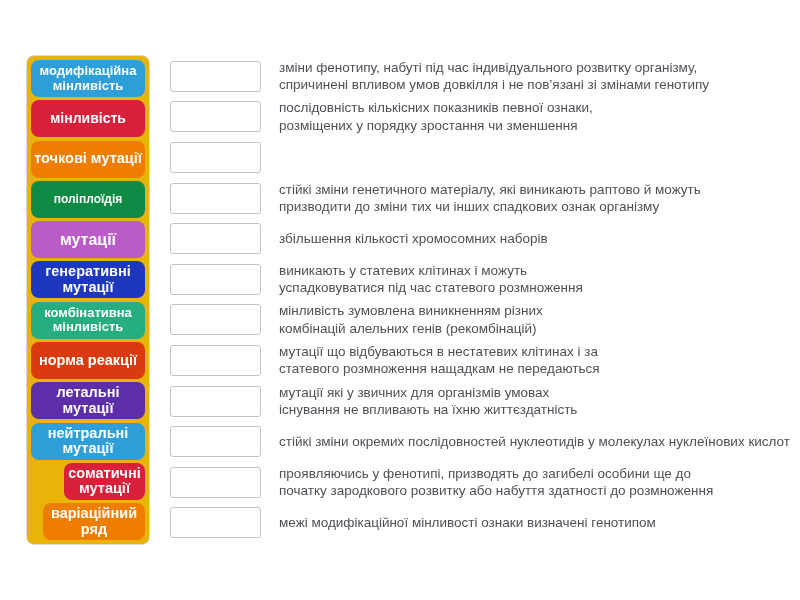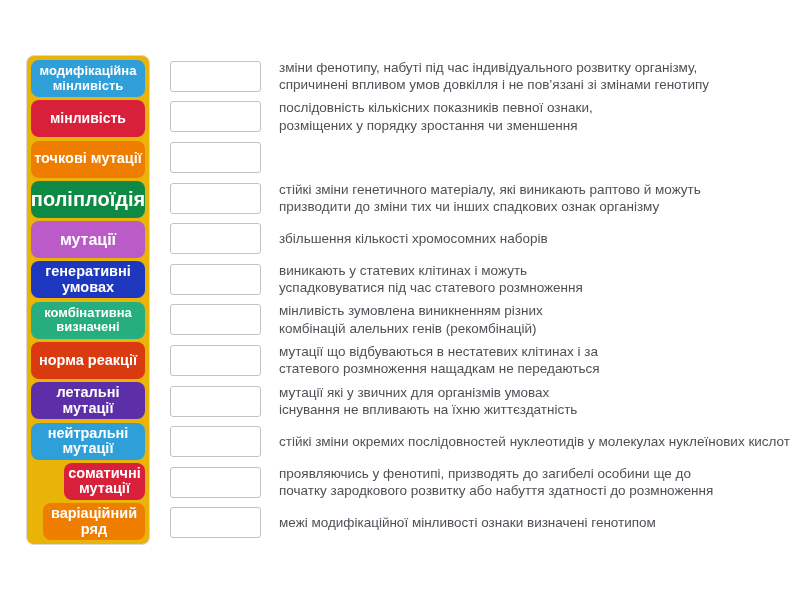--- a/index.html
+++ b/index.html
@@ -76,24 +76,24 @@
   }
 </style>
 </head>
 <body>
 
 <div class="board">
   <div class="tiles-panel" id="tiles-panel">
       <div class="tile" style="background: rgb(46, 159, 217); font-size: 13px;">модифікаційна мінливість</div>
       <div class="tile" style="background: rgb(217, 32, 59); font-size: 14px;">мінливість</div>
       <div class="tile" style="background: rgb(238, 125, 0); font-size: 14.5px;">точкові мутації</div>
-      <div class="tile" style="background: rgb(14, 138, 68); font-size: 20px;">поліплоїдія</div>
+      <div class="tile" style="background: rgb(14, 138, 68); font-size: 12px;">поліплоїдія</div>
       <div class="tile" style="background: rgb(186, 91, 199); font-size: 16px;">мутації</div>
-      <div class="tile" style="background: rgb(29, 55, 190); font-size: 14.5px;">генеративні умовах</div>
-      <div class="tile" style="background: rgb(38, 174, 126); font-size: 13px;">комбінативна визначені</div>
+      <div class="tile" style="background: rgb(29, 55, 190); font-size: 14.5px;">генеративні мутації</div>
+      <div class="tile" style="background: rgb(38, 174, 126); font-size: 13px;">комбінативна мінливість</div>
       <div class="tile" style="background: rgb(217, 58, 16); font-size: 14.5px;">норма реакції</div>
       <div class="tile" style="background: rgb(92, 46, 168); font-size: 14.5px;">летальні мутації</div>
       <div class="tile" style="background: rgb(46, 159, 217); font-size: 14.5px;">нейтральні мутації</div>
       <div class="tile" style="background: rgb(217, 32, 59); font-size: 14.5px; margin-left: 33px;">соматичні мутації</div>
       <div class="tile" style="background: rgb(238, 125, 0); font-size: 14.5px; margin-left: 12px;">варіаційний ряд</div>
     </div>
   <div class="rows" id="rows">
       <div class="def-row">
         <div class="answer-box"></div>
         <div class="definition">зміни фенотипу, набуті під час індивідуального розвитку організму,

